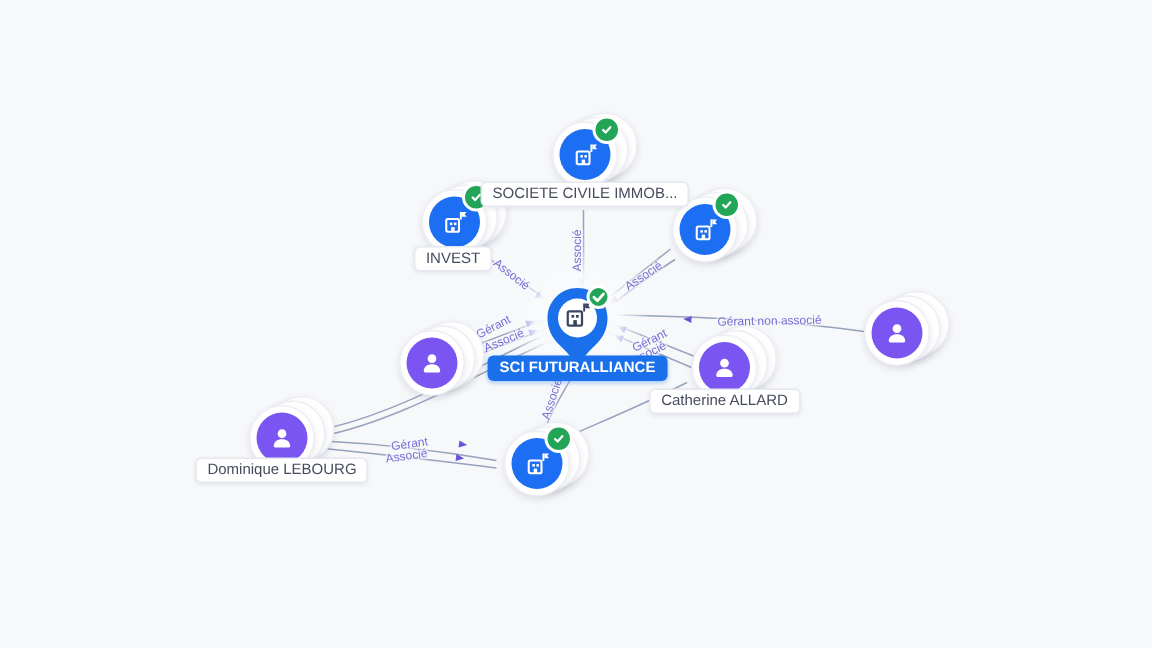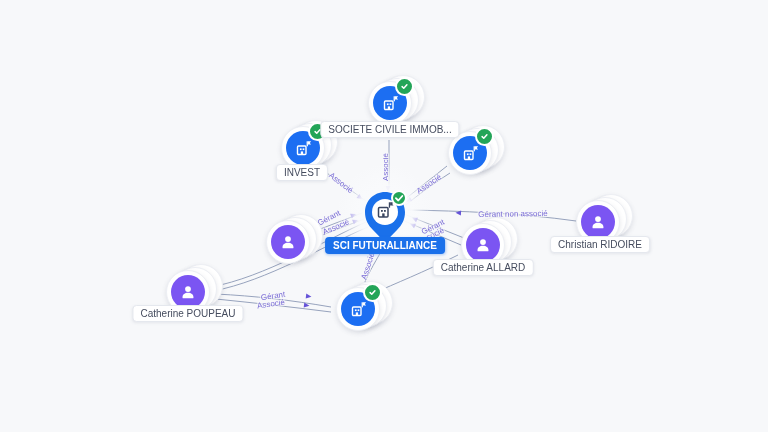--- a/index.html
+++ b/index.html
@@ -166,21 +166,20 @@
       <div class="disc person">
         <svg width="20" height="20" viewBox="0 0 20 20">
             <g fill="#fff">
               <circle cx="10" cy="7.1" r="2.9"></circle>
               <path d="M4.5 15.4 c0-3 2.4-4.6 5.5-4.6 s5.5 1.6 5.5 4.6 a0.9 0.9 0 0 1 -0.9 0.9 h-9.2 a0.9 0.9 0 0 1 -0.9 -0.9 Z"></path>
             </g>
           </svg>
       </div>
     </div>
   </div>
-  <div class="nlabel" style="left:600px;top:236px">Christian RIDOIRE</div>
 
   <div class="node" style="left:461px;top:223px">
     <div class="card c3"></div>
       <div class="card c2"></div>
     <div class="card">
       <div class="disc person">
         <svg width="20" height="20" viewBox="0 0 20 20">
             <g fill="#fff">
               <circle cx="10" cy="7.1" r="2.9"></circle>
               <path d="M4.5 15.4 c0-3 2.4-4.6 5.5-4.6 s5.5 1.6 5.5 4.6 a0.9 0.9 0 0 1 -0.9 0.9 h-9.2 a0.9 0.9 0 0 1 -0.9 -0.9 Z"></path>
@@ -213,21 +212,21 @@
       <div class="disc person">
         <svg width="20" height="20" viewBox="0 0 20 20">
             <g fill="#fff">
               <circle cx="10" cy="7.1" r="2.9"></circle>
               <path d="M4.5 15.4 c0-3 2.4-4.6 5.5-4.6 s5.5 1.6 5.5 4.6 a0.9 0.9 0 0 1 -0.9 0.9 h-9.2 a0.9 0.9 0 0 1 -0.9 -0.9 Z"></path>
             </g>
           </svg>
       </div>
     </div>
   </div>
-  <div class="nlabel" style="left:188px;top:305px">Catherine POUPEAU</div>
+  <div class="nlabel" style="left:188px;top:305px">Dominique LEBOURG</div>
 
   <div class="node" style="left:336px;top:287px">
     <div class="card c3"></div>
       <div class="card c2"></div>
     <div class="card">
       <div class="disc entity">
         <svg width="20" height="20" viewBox="0 0 20 20">
             <g fill="#fff">
               <rect x="4.5" y="8" width="8.5" height="8.5" rx="1" fill="none" stroke="#fff" stroke-width="1.4"></rect>
               <rect x="6.9" y="10.4" width="1.7" height="1.7"></rect>

